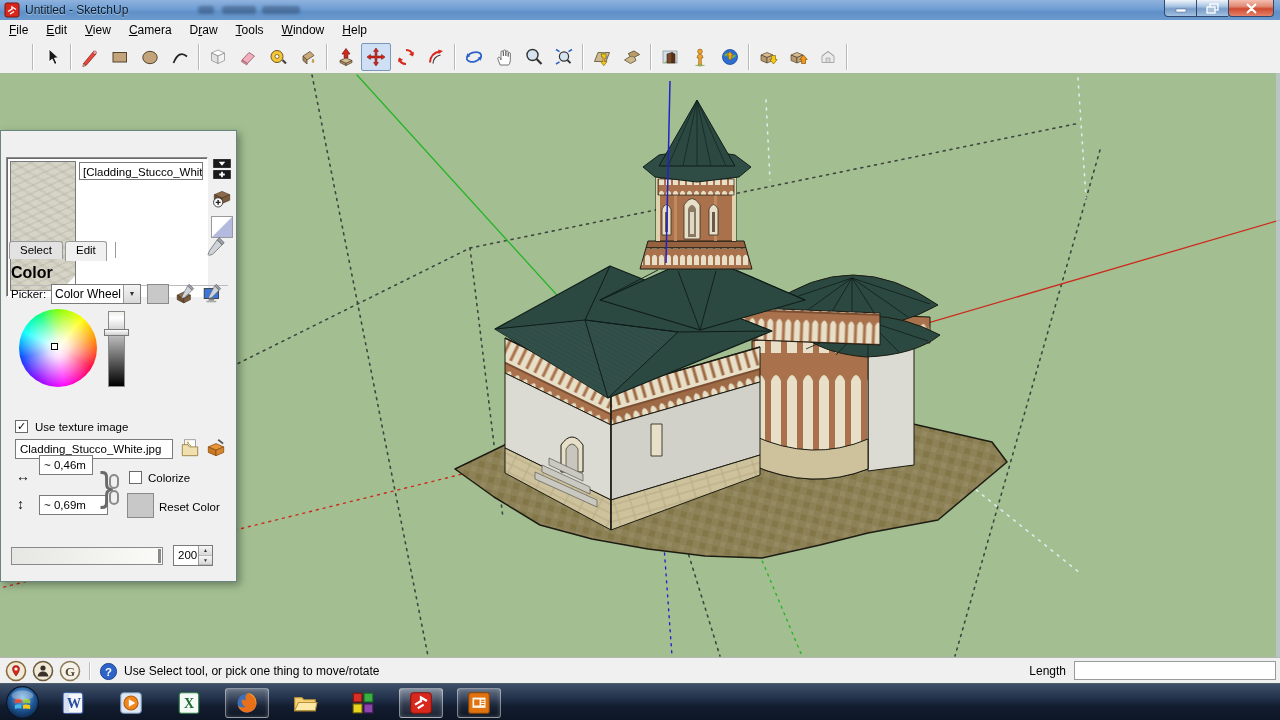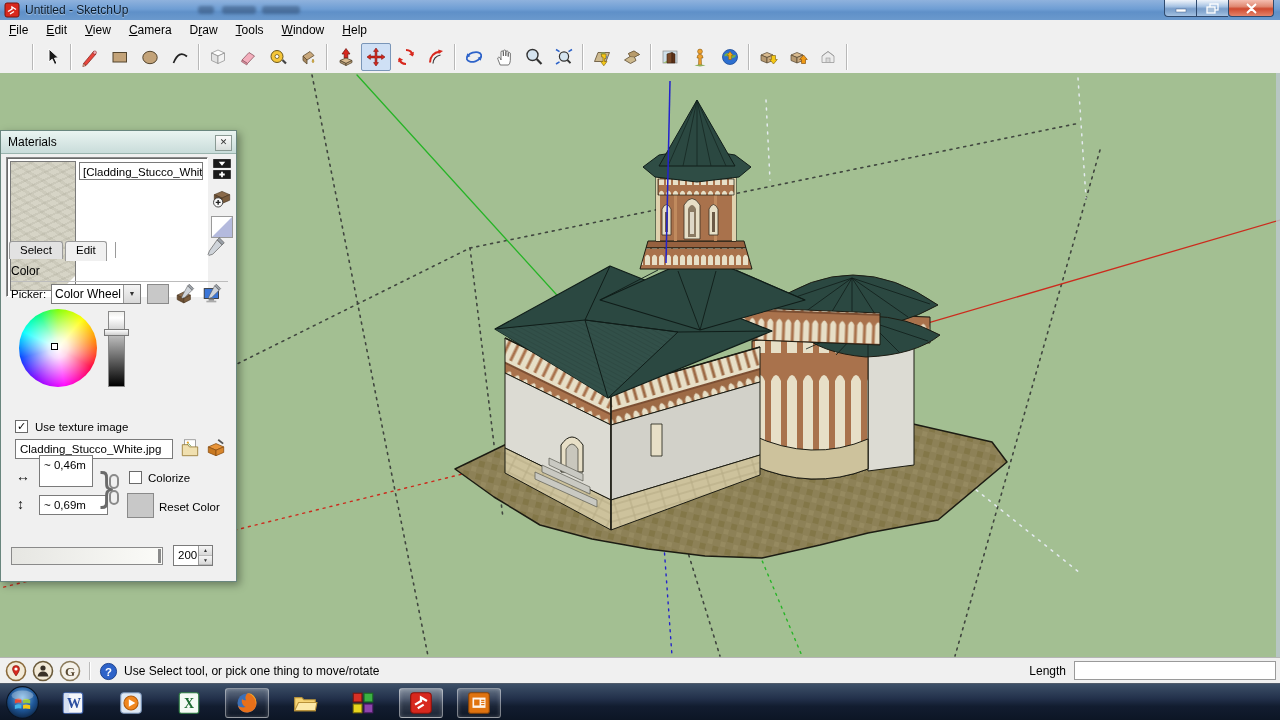--- a/index.html
+++ b/index.html
@@ -75,21 +75,21 @@
   .mp-icon-col{position:absolute;left:210px;top:27px;width:24px;}
   .mp-ico{width:22px;height:22px;margin-bottom:5px;}
   .mp-default-swatch{width:22px;height:22px;border:1px solid #9a9a9a;
     background:linear-gradient(135deg,#ffffff 49%,#b4badd 51%);box-sizing:border-box;}
   .mp-tabs{position:absolute;left:8px;top:108px;display:flex;align-items:center;height:21px;}
   .mp-tab{padding:2px 10px 3px;border:1px solid #9a9a9a;border-bottom:none;
     border-radius:3px 3px 0 0;background:#e2e2e2;margin-right:2px;font-size:11.5px;}
   .mp-tab.active{background:#f0f0f0;padding-bottom:5px;position:relative;top:1px;}
   .mp-tab-tick{width:1px;height:16px;background:#9a9a9a;margin-left:6px;}
   .mp-eyedropper{position:absolute;left:203px;top:104px;width:24px;height:22px;}
-  .mp-heading{position:absolute;left:10px;right:8px;font-weight:normal;font-size:12px;
+  .mp-heading{position:absolute;left:10px;right:8px;font-weight:bold;font-size:16px;
     border-bottom:1px solid #bcbcbc;padding-bottom:3px;}
   .mp-label{position:absolute;font-size:11.5px;}
   .mp-field{position:absolute;background:#fff;border:1px solid #7a7a7a;box-sizing:border-box;
     font-size:11.5px;line-height:18px;padding-left:4px;white-space:nowrap;overflow:hidden;}
   .mp-select{position:absolute;left:50px;top:153px;width:90px;height:20px;background:#fff;
     border:1px solid #7a7a7a;box-sizing:border-box;display:flex;}
   .mp-select .val{flex:1;font-size:12px;line-height:18px;padding-left:3px;}
   .mp-select .dd{width:16px;background:linear-gradient(#f4f4f4,#d8d8d8);
     border-left:1px solid #9a9a9a;font-size:7px;line-height:18px;text-align:center;color:#333;}
   .mp-swatch{position:absolute;border:1px solid #8a8a8a;background:#c8c8c8;box-sizing:border-box;}
@@ -520,24 +520,20 @@
           <line x1="697" y1="27" x2="726" y2="93"></line>
         </g>
       </g>
 
       <line x1="670" y1="8" x2="666" y2="190" stroke="var(--ax-blue)" stroke-width="1.5"></line>
     </svg>
   </div>
   <div class="win-edge"></div>
 
   <div class="mp">
-    <div class="mp-title">
-      <span>Materials</span>
-      <div class="mp-close">✕</div>
-    </div>
     <div class="mp-groupbox">
       <div class="mp-preview">
         <div class="fold"></div>
           <div class="fold-line"></div>
       </div>
       <div class="mp-name">[Cladding_Stucco_White</div>
     </div>
     <div class="mp-icon-col">
       <svg class="mp-ico" viewBox="0 0 20 20">
           <rect x="2" y="1" width="16" height="8" fill="#1a1a1a"></rect>
@@ -600,21 +596,21 @@
         <path d="M5.5 9 L8.5 6 L11 8.5" stroke="#6a9a4a" fill="none" stroke-width=".9"></path>
         <path d="M3 7 L8 7 L9.5 9 L17 9 L17 17 L3 17 Z" fill="#f0e0b0" stroke="#9a7d3a" stroke-width=".8"></path>
       </svg>
     <svg class="mp-ico" style="position:absolute;left:204px;top:306px" viewBox="0 0 20 20">
         <path d="M3 9 L10 6 L17 9 L10 12 Z" fill="#e8953a" stroke="#8a4f12" stroke-width=".7"></path>
         <path d="M3 9 L10 12 L10 17 L3 14 Z" fill="#c87820" stroke="#8a4f12" stroke-width=".7"></path>
         <path d="M17 9 L10 12 L10 17 L17 14 Z" fill="#d8862d" stroke="#8a4f12" stroke-width=".7"></path>
         <path d="M12 2.5 L16.5 6" stroke="#555" stroke-width="1.6"></path>
       </svg>
     <div class="mp-arrow" style="left:15px;top:337px">↔</div>
-    <div class="mp-field" style="left:38px;top:324px;width:54px;height:32px">~ 0,46m</div>
+    <div class="mp-field" style="left:38px;top:324px;width:54px;height:20px">~ 0,46m</div>
     <div class="mp-arrow" style="left:16px;top:365px">↕</div>
     <div class="mp-field" style="left:38px;top:364px;width:69px;height:20px">~ 0,69m</div>
     <div class="mp-brace">}</div>
     <svg class="mp-chain" viewBox="0 0 16 34">
         <rect x="4" y="2" width="8" height="13" rx="4" fill="none" stroke="#8a8a8a" stroke-width="2"></rect>
         <rect x="4" y="18" width="8" height="13" rx="4" fill="none" stroke="#8a8a8a" stroke-width="2"></rect>
       </svg>
     <div class="mp-check" style="left:128px;top:340px"></div>
     <div class="mp-label" style="left:147px;top:341px">Colorize</div>
     <div class="mp-swatch" style="left:126px;top:362px;width:27px;height:25px"></div>

